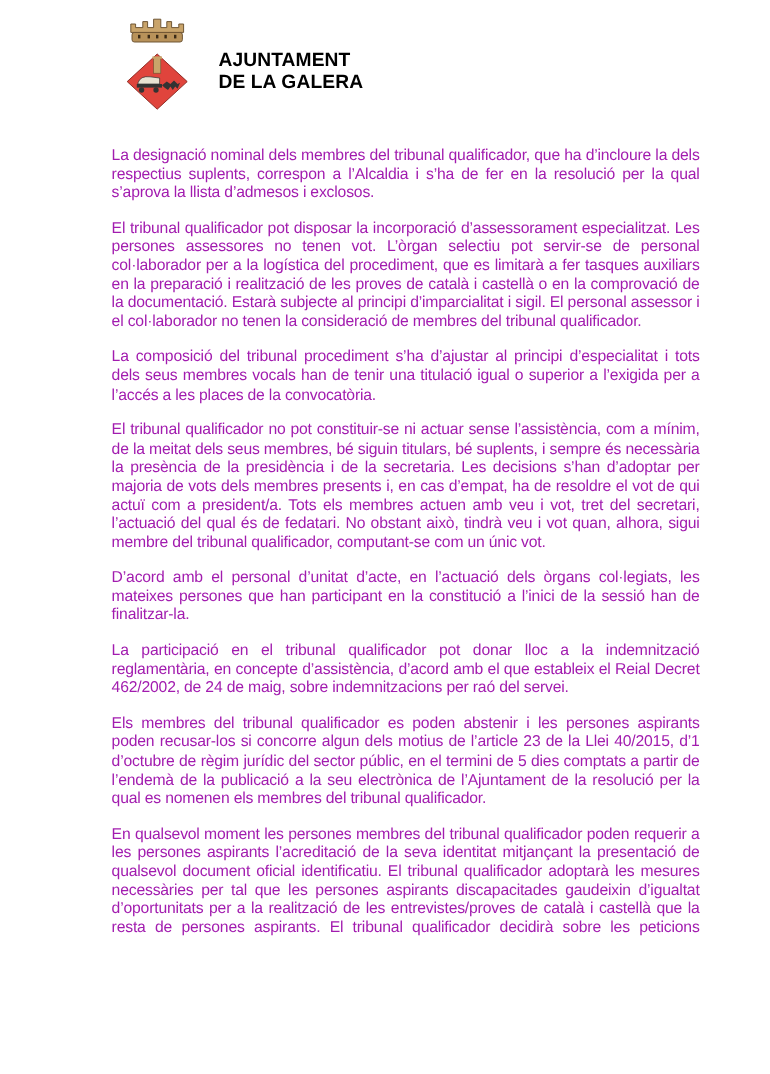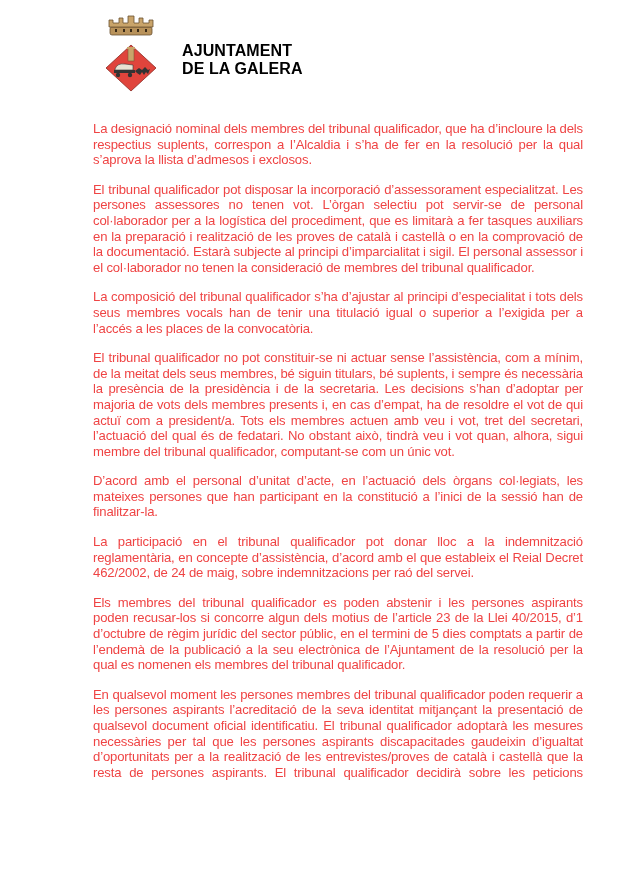--- a/index.html
+++ b/index.html
@@ -45,21 +45,21 @@
       position: absolute;
       left: 93px;
       top: 121px;
       width: 490px;
     }
     .para {
       margin: 0 0 14px 0;
       font-size: 13.1px;
       line-height: 15.6px;
       text-align: justify;
-      color: #ef4444;
+      color: #a21caf;
       letter-spacing: -0.15px;
     }
     .para.last {
       text-align-last: justify;
     }
   </style>
 </head>
 <body>
 
 <div class="header">
@@ -90,19 +90,19 @@
   </svg>
   <div class="org-name">
     <div>AJUNTAMENT</div>
     <div>DE LA GALERA</div>
   </div>
 </div>
 
 <div class="content">
   <p class="para">La designació nominal dels membres del tribunal qualificador, que ha d’incloure la dels respectius suplents, correspon a l’Alcaldia i s’ha de fer en la resolució per la qual s’aprova la llista d’admesos i exclosos.</p>
   <p class="para">El tribunal qualificador pot disposar la incorporació d’assessorament especialitzat. Les persones assessores no tenen vot. L’òrgan selectiu pot servir-se de personal col·laborador per a la logística del procediment, que es limitarà a fer tasques auxiliars en la preparació i realització de les proves de català i castellà o en la comprovació de la documentació. Estarà subjecte al principi d’imparcialitat i sigil. El personal assessor i el col·laborador no tenen la consideració de membres del tribunal qualificador.</p>
-  <p class="para">La composició del tribunal qualificador s’ha d’ajustar al principi d’especialitat i tots dels seus membres vocals han de tenir una titulació igual o superior a l’exigida per a l’accés a les places de la convocatòria.</p>
+  <p class="para">La composició del tribunal procediment s’ha d’ajustar al principi d’especialitat i tots dels seus membres vocals han de tenir una titulació igual o superior a l’exigida per a l’accés a les places de la convocatòria.</p>
   <p class="para">El tribunal qualificador no pot constituir-se ni actuar sense l’assistència, com a mínim, de la meitat dels seus membres, bé siguin titulars, bé suplents, i sempre és necessària la presència de la presidència i de la secretaria. Les decisions s’han d’adoptar per majoria de vots dels membres presents i, en cas d’empat, ha de resoldre el vot de qui actuï com a president/a. Tots els membres actuen amb veu i vot, tret del secretari, l’actuació del qual és de fedatari. No obstant això, tindrà veu i vot quan, alhora, sigui membre del tribunal qualificador, computant-se com un únic vot.</p>
   <p class="para">D’acord amb el personal d’unitat d’acte, en l’actuació dels òrgans col·legiats, les mateixes persones que han participant en la constitució a l’inici de la sessió han de finalitzar-la.</p>
   <p class="para">La participació en el tribunal qualificador pot donar lloc a la indemnització reglamentària, en concepte d’assistència, d’acord amb el que estableix el Reial Decret 462/2002, de 24 de maig, sobre indemnitzacions per raó del servei.</p>
   <p class="para">Els membres del tribunal qualificador es poden abstenir i les persones aspirants poden recusar-los si concorre algun dels motius de l’article 23 de la Llei 40/2015, d’1 d’octubre de règim jurídic del sector públic, en el termini de 5 dies comptats a partir de l’endemà de la publicació a la seu electrònica de l’Ajuntament de la resolució per la qual es nomenen els membres del tribunal qualificador.</p>
   <p class="para last">En qualsevol moment les persones membres del tribunal qualificador poden requerir a les persones aspirants l’acreditació de la seva identitat mitjançant la presentació de qualsevol document oficial identificatiu. El tribunal qualificador adoptarà les mesures necessàries per tal que les persones aspirants discapacitades gaudeixin d’igualtat d’oportunitats per a la realització de les entrevistes/proves de català i castellà que la resta de persones aspirants. El tribunal qualificador decidirà sobre les peticions</p>
 </div>
 
 </body></html>

